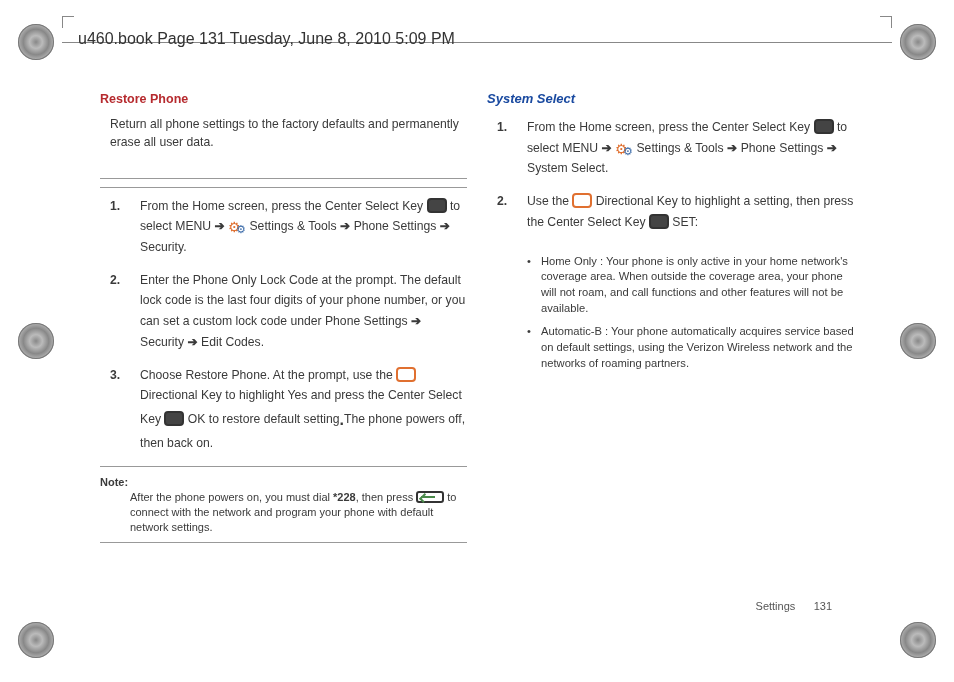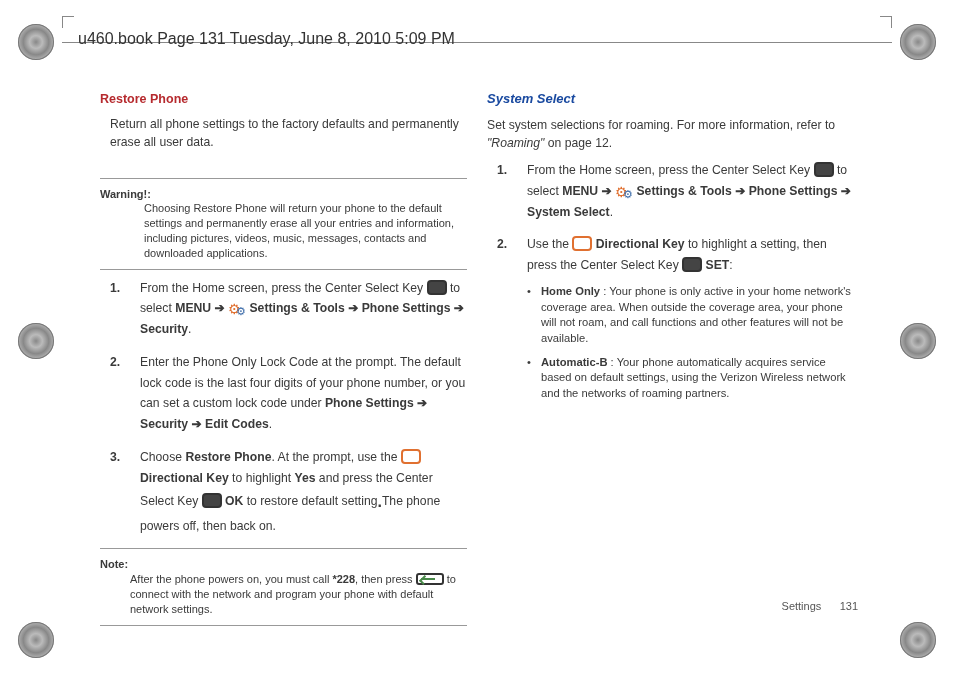--- a/index.html
+++ b/index.html
@@ -22,33 +22,33 @@
 .warn,.note{font-size:11px;line-height:1.35;margin-bottom:8px}
 .warn b,.note b{font-weight:bold}
 .warntxt,.notetxt{display:block;margin-left:44px}
 .notetxt{margin-left:30px}
 ol{list-style:none;margin-left:10px}
 ol>li{position:relative;padding-left:30px;margin-bottom:12px;line-height:1.7}
 ol>li .num{position:absolute;left:0;top:0;font-weight:bold}
 ul.bul{list-style:none;margin-left:0}
 ul.bul>li{position:relative;padding-left:14px;margin-bottom:8px;font-size:11.2px;line-height:1.4}
 ul.bul>li:before{content:"•";position:absolute;left:0;top:0}
-b{font-weight:bold}
+b{font-weight:normal}
 i{font-style:italic}
 .arrow{font-weight:bold}
 .key{display:inline-block;width:20px;height:15px;border:2px solid #333;border-radius:4px;vertical-align:-3px;background:#fff}
 .key.filled{background:#444}
 .key.orange{border-color:#e07030}
 .gear{display:inline-block;width:18px;height:15px;vertical-align:-3px;position:relative}
 .gear:before{content:"⚙";color:#e07030;font-size:14px;position:absolute;left:0;top:-2px}
 .gear:after{content:"⚙";color:#3a6aa8;font-size:11px;position:absolute;left:8px;top:2px}
 .sendkey{display:inline-block;width:28px;height:12px;border:2px solid #333;border-radius:3px;vertical-align:-2px;position:relative;background:#fff}
 .sendkey:before{content:"";position:absolute;left:3px;top:3px;width:14px;height:2px;background:#4a8a4a}
 .sendkey:after{content:"";position:absolute;left:3px;top:1px;width:4px;height:6px;border-left:2px solid #4a8a4a;border-bottom:2px solid #4a8a4a;transform:rotate(45deg)}
-.footer{position:absolute;bottom:70px;right:96px;font-size:11px;color:#555}
+.footer{position:absolute;bottom:70px;right:122px;font-size:11px;color:#555}
 .period{font-size:16px;font-weight:bold;vertical-align:-2px}
 </style>
 </head>
 <body>
 
 <div class="ornament tl"></div>
 <div class="ornament tr"></div>
 <div class="ornament bl"></div>
 <div class="ornament br"></div>
 <div class="ornament ml"></div>
@@ -56,63 +56,56 @@
 <div class="crop-tl"></div>
 <div class="crop-tr"></div>
 <div class="hrule top"></div>
 <div class="bookmark">u460.book  Page 131  Tuesday, June 8, 2010  5:09 PM</div>
 
 <div class="page">
   <div class="col">
     <h3 class="red">Restore Phone</h3>
     <p class="para">Return all phone settings to the factory defaults and permanently erase all user data.</p>
     <div class="divider"></div>
-    <div class="warn">
-      <b>Warning!:</b>
-      <span class="warntxt">Choosing Restore Phone will return your phone to the default settings and permanently erase all your entries and information, including pictures, videos, music, messages, contacts and downloaded applications.</span>
-    </div>
     <div class="divider"></div>
     <ol>
       <li>
         <span class="num">1.</span>
         <span>From the Home screen, press the Center Select Key </span><span class="key filled"></span><span> to select </span><b>MENU</b><span class="arrow"> ➔ </span><span class="gear"></span><b> Settings &amp; Tools</b><span class="arrow"> ➔ </span><b>Phone Settings</b><span class="arrow"> ➔ </span><b>Security</b><span>.</span>
       </li>
       <li>
         <span class="num">2.</span>
         <span>Enter the Phone Only Lock Code at the prompt. The default lock code is the last four digits of your phone number, or you can set a custom lock code under </span><b>Phone Settings</b><span class="arrow"> ➔ </span><b>Security</b><span class="arrow"> ➔ </span><b>Edit Codes</b><span>.</span>
       </li>
       <li>
         <span class="num">3.</span>
         <span>Choose </span><b>Restore Phone</b><span>. At the prompt, use the </span><span class="key orange"></span><b> Directional Key</b><span> to highlight </span><b>Yes</b><span> and press the Center Select Key </span><span class="key filled"></span><b> OK</b><span> to restore default setting</span><span class="period">.</span><span>The phone powers off, then back on.</span>
       </li>
     </ol>
     <div class="divider"></div>
     <div class="note">
       <b>Note:</b>
       <span class="notetxt">
-        <span>After the phone powers on, you must call </span><b>*228</b><span>, then press </span><span class="sendkey"></span><span> to connect with the network and program your phone with default network settings.</span>
+        <span>After the phone powers on, you must dial </span><b>*228</b><span>, then press </span><span class="sendkey"></span><span> to connect with the network and program your phone with default network settings.</span>
       </span>
     </div>
     <div class="divider"></div>
   </div>
 
   <div class="col">
     <h3 class="blue">System Select</h3>
-    <p>
-      <span>Set system selections for roaming. For more information, refer to </span><i>"Roaming" </i><span> on page 12.</span>
-    </p>
     <ol style="margin-top:8px">
       <li>
         <span class="num">1.</span>
         <span>From the Home screen, press the Center Select Key </span><span class="key filled"></span><span> to select </span><b>MENU</b><span class="arrow"> ➔ </span><span class="gear"></span><b> Settings &amp; Tools</b><span class="arrow"> ➔ </span><b>Phone Settings</b><span class="arrow"> ➔ </span><b>System Select</b><span>.</span>
       </li>
       <li>
         <span class="num">2.</span>
         <span>Use the </span><span class="key orange"></span><b> Directional Key</b><span> to highlight a setting, then press the Center Select Key </span><span class="key filled"></span><b> SET</b><span>:</span>
-        <ul class="bul" style="margin-top:8px">
+        <ul class="bul" style="margin-top:21px">
           <li><b>Home Only</b><span> : Your phone is only active in your home network's coverage area. When outside the coverage area, your phone will not roam, and call functions and other features will not be available.</span></li>
           <li><b>Automatic-B</b><span> : Your phone automatically acquires service based on default settings, using the Verizon Wireless network and the networks of roaming partners.</span></li>
         </ul>
       </li>
     </ol>
   </div>
 </div>
 
 <div class="footer">
   <span>Settings</span>&nbsp;&nbsp;&nbsp;&nbsp;&nbsp;&nbsp;<span>131</span>

